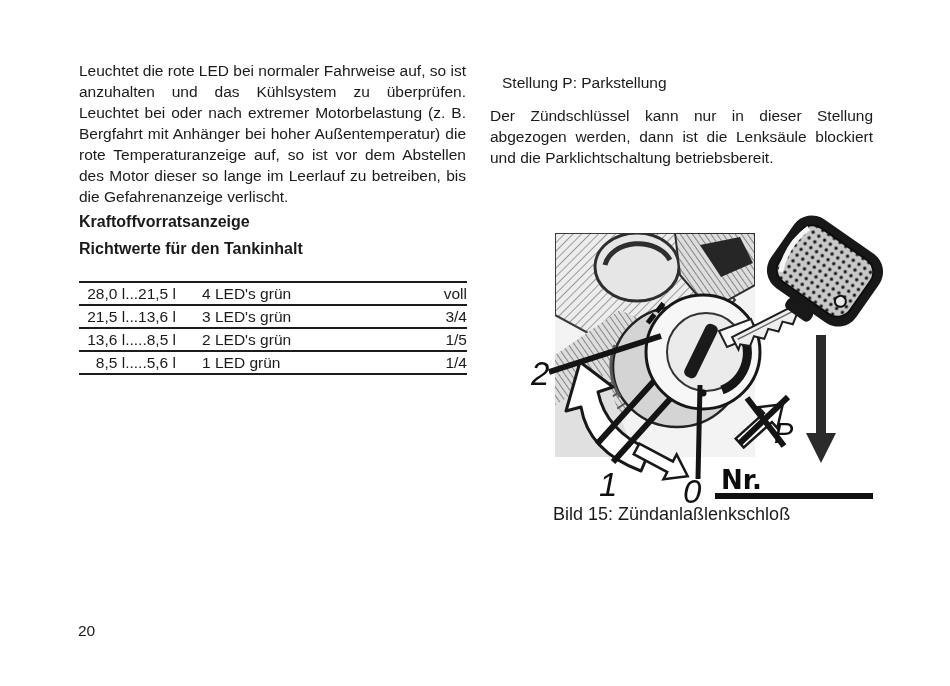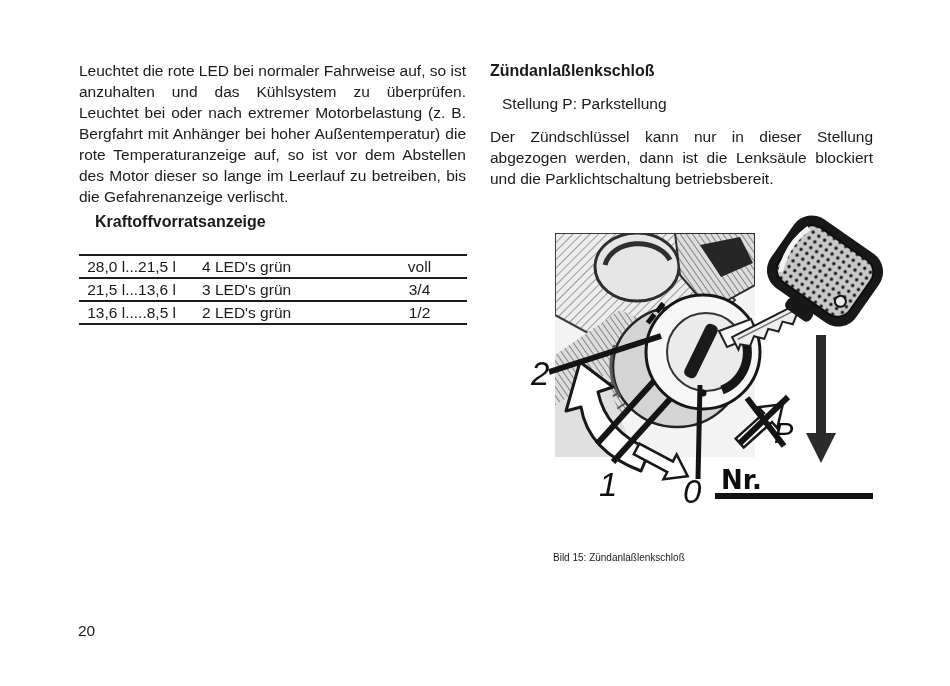--- a/index.html
+++ b/index.html
@@ -1,44 +1,45 @@
 <!DOCTYPE html>
 <html><head>
 <meta charset="utf-8">
 <style>
   html,body{margin:0;padding:0;width:950px;height:686px;background:#ffffff;overflow:hidden;}
   .page{position:relative;width:950px;height:686px;font-family:"Liberation Sans",sans-serif;color:#1a1a1a;}
   .col{position:absolute;top:60px;font-size:15.5px;line-height:21px;}
   #col-left{left:79px;width:387px;}
   #col-right{left:490px;width:383px;}
   p.body{margin:0 0 4px 0;text-align:justify;}
-  h2.sub{font-size:16px;font-weight:bold;margin:3px 0 6px 16px;line-height:21px;}
+  h2.sub{font-size:16px;font-weight:bold;margin:3px 0 6px 0;line-height:21px;}
   #col-right h2.sub{margin:0 0 9px 0;}
   .plain-line{margin:12px;}
   table.fuel{border-collapse:collapse;width:388px;margin-top:22px;border-top:2px solid #1c1c1c;font-size:15.5px;line-height:18px;}
   table.fuel td{border-bottom:2px solid #1c1c1c;padding:2px 0 1px 0;vertical-align:top;}
   td.c1{width:97px;text-align:right;white-space:nowrap;}
   td.c2{width:170px;padding-left:26px !important;}
   td.c2 span{display:block;}
-  td.c3{text-align:center;}
+  td.c3{text-align:right;}
   .figure-wrap{position:absolute;left:525px;top:205px;width:392px;height:302px;}
-  .caption{position:absolute;left:553px;top:506px;font-size:10px;line-height:16px;margin-top:44px;}
+  .caption{position:absolute;left:553px;top:506px;font-size:18px;line-height:16px;}
   .page-number{position:absolute;left:78px;top:622px;font-size:15.5px;}
   .lbl{font-family:"Liberation Sans",sans-serif;font-style:italic;font-size:33px;fill:#101010;}
   .lblP{font-family:"Liberation Sans",sans-serif;font-style:italic;font-size:29px;fill:#101010;}
   .nr{font-family:"DejaVu Sans",sans-serif;font-weight:bold;font-size:26px;fill:#0c0c0c;}
 </style>
 </head>
 <body>
 
 <div class="page">
 
   <div class="col" id="col-left">
     <p class="body">Leuchtet die rote LED bei normaler Fahrweise auf, so ist anzuhalten und das Kühlsystem zu überprüfen. Leuchtet bei oder nach extremer Motorbelastung (z. B. Bergfahrt mit Anhänger bei hoher Außentemperatur) die rote Temperaturanzeige auf, so ist vor dem Abstellen des Motor dieser so lange im Leerlauf zu betreiben, bis die Gefahrenanzeige verlischt.</p>
     <h2 class="sub">Kraftoffvorratsanzeige</h2>
+    <h2 class="sub">Richtwerte für den Tankinhalt</h2>
 
     <table class="fuel">
       <tbody>
         <tr>
           <td class="c1">28,0 l...21,5 l</td>
           <td class="c2">
               <span>4 LED's grün</span>
               <span></span>
             </td>
           <td class="c3">voll</td>
@@ -50,28 +51,35 @@
               <span></span>
             </td>
           <td class="c3">3/4</td>
         </tr>
         <tr>
           <td class="c1">13,6 l.....8,5 l</td>
           <td class="c2">
               <span>2 LED's grün</span>
               <span></span>
             </td>
-          <td class="c3">1/2</td>
+          <td class="c3">1/5</td>
+        </tr>
+        <tr>
+          <td class="c1">8,5 l.....5,6 l</td>
+          <td class="c2">
+              <span>1 LED grün</span>
+              <span></span>
+            </td>
+          <td class="c3">1/4</td>
         </tr>
       </tbody>
     </table>
   </div>
 
   <div class="col" id="col-right">
-    <h2 class="sub">Zündanlaßlenkschloß</h2>
     <div class="plain-line">Stellung P: Parkstellung</div>
     <p class="body">Der Zündschlüssel kann nur in dieser Stellung abgezogen werden, dann ist die Lenksäule blockiert und die Parklichtschaltung betriebsbereit.</p>
   </div>
 
   <div class="figure-wrap">
     <svg viewBox="0 0 392 302" width="392" height="302">
       <defs>
         <pattern id="hatch" patternUnits="userSpaceOnUse" width="6" height="6" patternTransform="rotate(45)">
           <rect width="6" height="6" fill="#ededed"></rect>
           <line x1="0" y1="0" x2="0" y2="6" stroke="#9a9a9a" stroke-width="2"></line>

